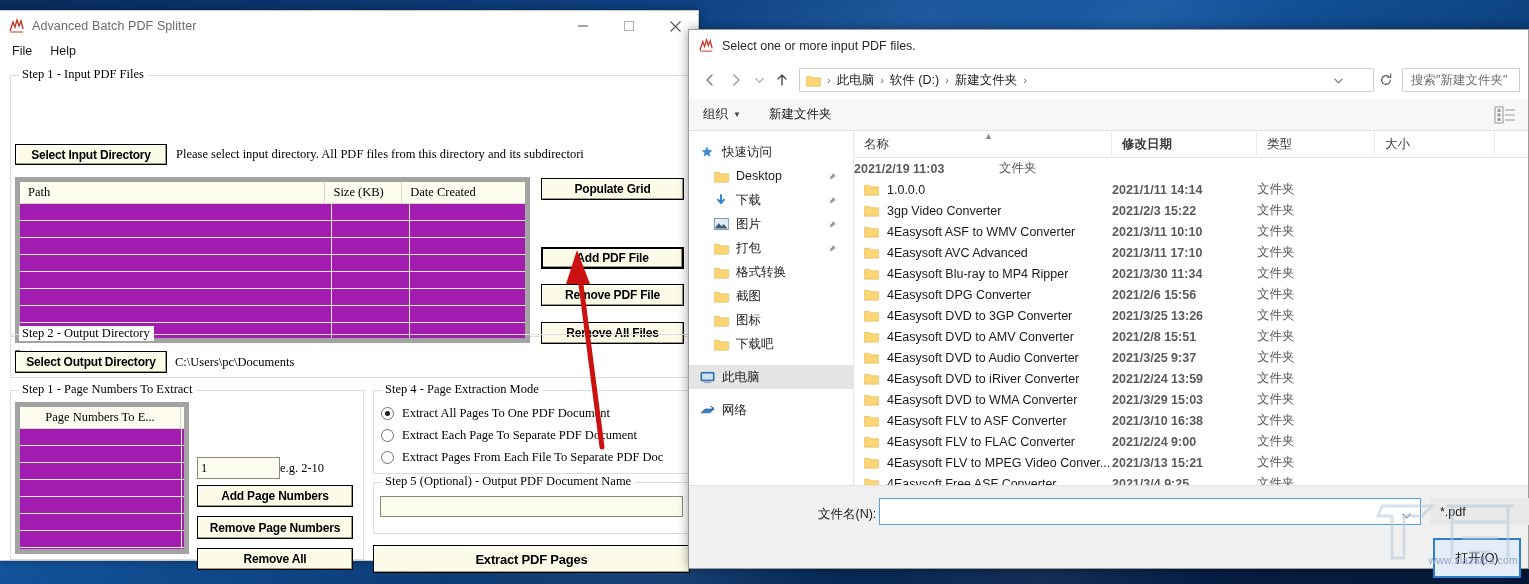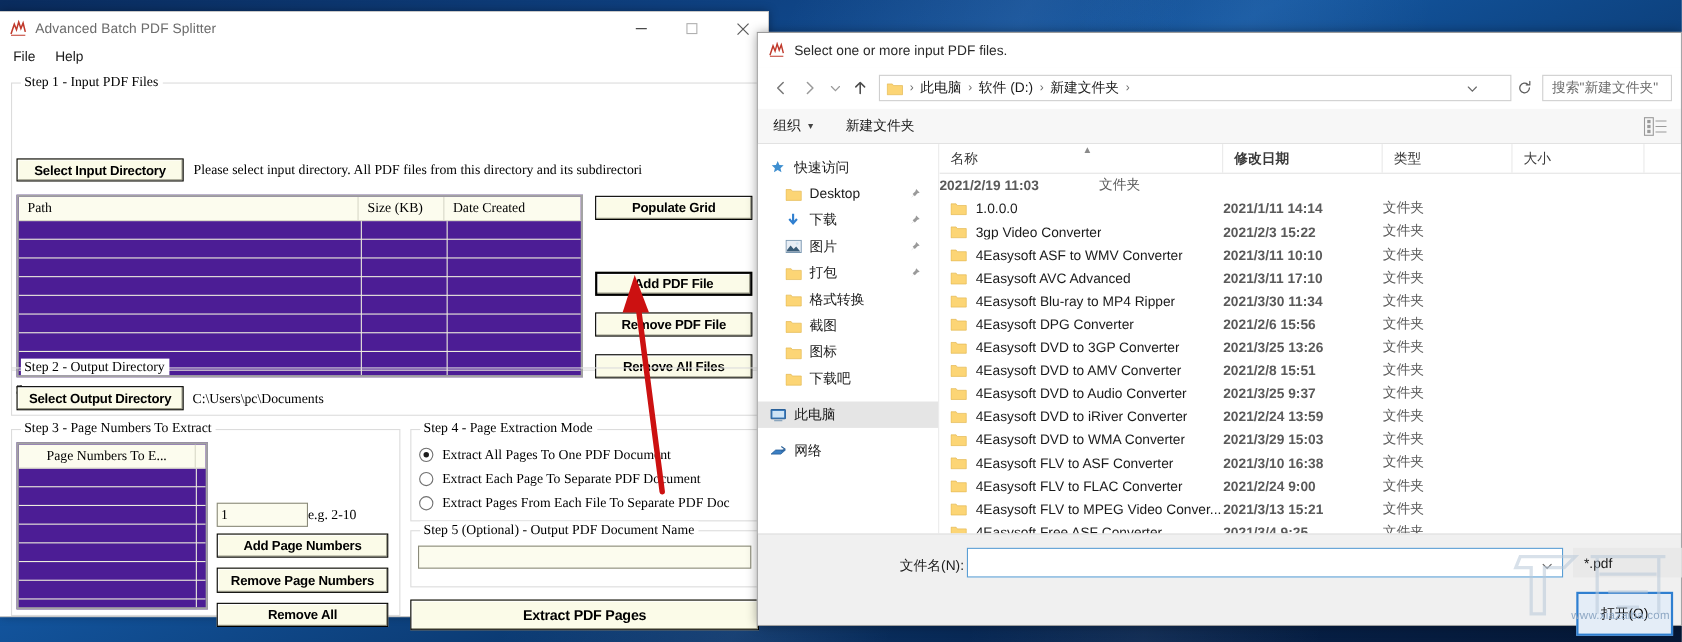--- a/index.html
+++ b/index.html
@@ -104,22 +104,22 @@
     font-size: 12.5px;
     color: #000;
     padding: 1px 3px;
     outline: none;
   }
   .serif { font-family: "Liberation Serif", serif; font-size: 12.5px; color:#000; }
 
   
   .grid {
     position: absolute;
-    background: #4c1d95;
-    border: 2px solid #a3a3a3;
+    background: #a21caf;
+    border: 5px solid #a3a3a3;
     overflow: hidden;
   }
   .grid-head {
     display: flex;
     height: 22px;
     background: #fcfcee;
     border-bottom: 1px solid #d8d8c8;
   }
   .grid-head .gh {
     font-family: "Liberation Serif", serif;
@@ -339,21 +339,21 @@
       <div class="serif" style="position:absolute; left:14px; top:285px;">Status:</div>
       <div class="serif" style="position:absolute; left:70px; top:285px;"></div>
 
       <div class="groupbox" style="left:10px; top:272px; width:680px; height:44px;">
         <span class="gb-legend">Step 2 - Output Directory</span>
       </div>
       <div class="btn" style="position:absolute; left:15px; top:289px; width:152px; height:22px;">Select Output Directory</div>
       <div class="serif" style="position:absolute; left:175px; top:293px; white-space:nowrap;">C:\Users\pc\Documents</div>
 
       <div class="groupbox" style="left:10px; top:328px; width:354px; height:170px;">
-        <span class="gb-legend">Step 3 - Page Numbers To Extract</span>
+        <span class="gb-legend">Step 1 - Page Numbers To Extract</span>
       </div>
 
       <div class="grid" style="left:15px; top:340px; width:174px; height:152px;">
         <div class="grid-head" style="border-bottom:1px solid #d8d8c8;">
           <div class="gh" style="width:161px; border-right:1px solid #d8d8c8; text-align:center; padding-left:0;">Page Numbers To E...</div>
         </div>
         <div class="grid-vline" style="left:161px;"></div>
         <div class="grid-rows">
           <div class="gr"></div>
           <div class="gr"></div>

